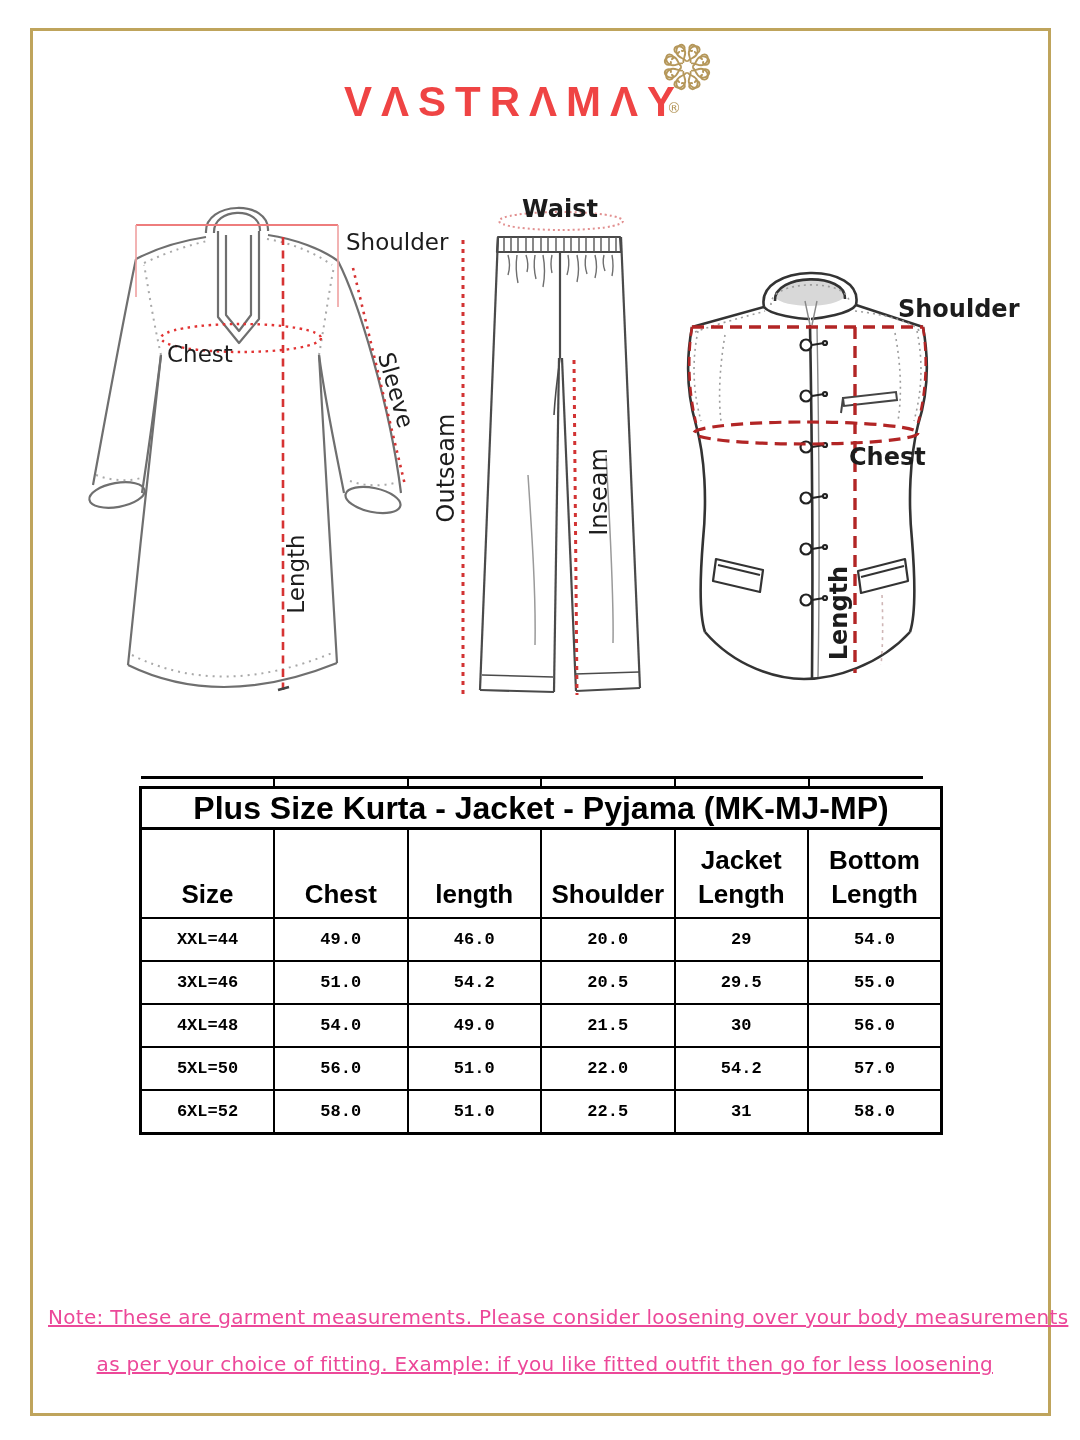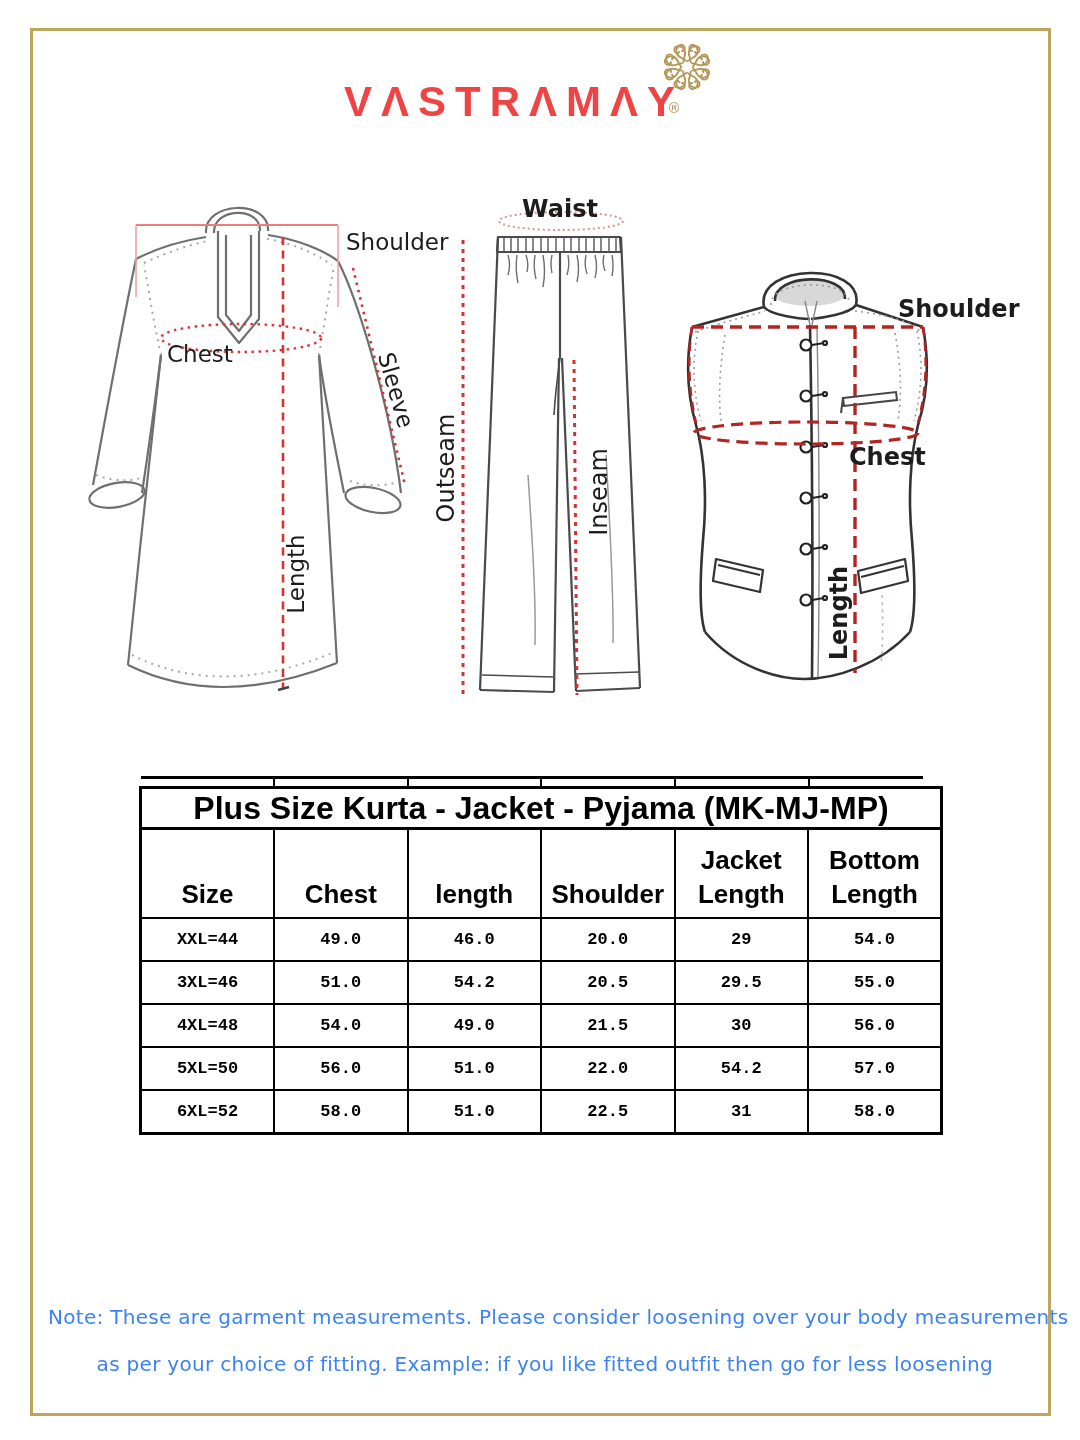--- a/index.html
+++ b/index.html
@@ -40,21 +40,21 @@
   .size-table{border-collapse:collapse;table-layout:fixed;width:804px;
         font-family:"Liberation Sans",sans-serif;font-weight:bold;color:#000;}
   .size-table td{border:2px solid #000;text-align:center;padding:0;}
   .size-table{border:3px solid #000;}
   .t-title{font-size:32px;height:38px;border-bottom-width:3px !important;}
   .t-sub{font-size:20px;height:36px;border-bottom-width:3px !important;}
   .t-head td{font-size:26px;height:82px;vertical-align:bottom;padding-bottom:5px;line-height:1.3;}
   .t-row td{font-size:17px;height:41px;vertical-align:middle;font-family:Liberation Mono, monospace;}
   
   .note{position:absolute;left:48px;top:1294px;width:945px;text-align:right;
-        color:#3b82f6;font-size:20px;line-height:47px;letter-spacing:0.3px;}
+        color:#ec4899;font-size:20px;line-height:47px;letter-spacing:0.3px;text-decoration:underline;}
   .note div{white-space:nowrap;}
 </style>
 </head>
 <body>
 
 <div class="page">
   <div class="gold-frame"></div>
 
   <div class="logo-text">VΛSTRΛMΛY</div>
   <svg class="logo-mandala" width="58" height="58" viewBox="-34 -34 68 68">

